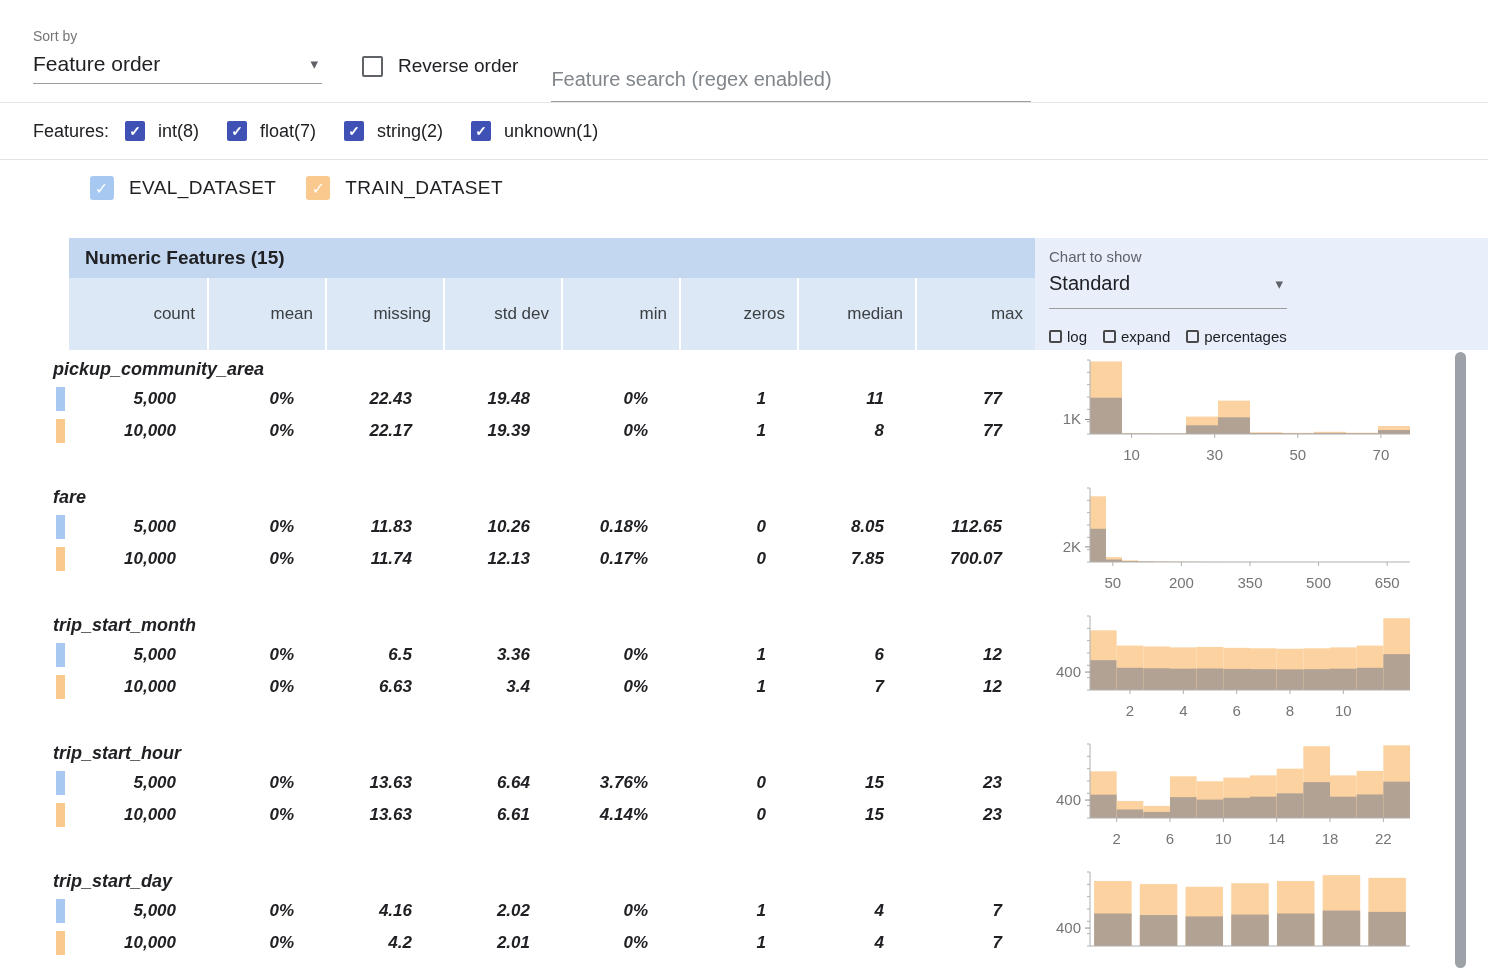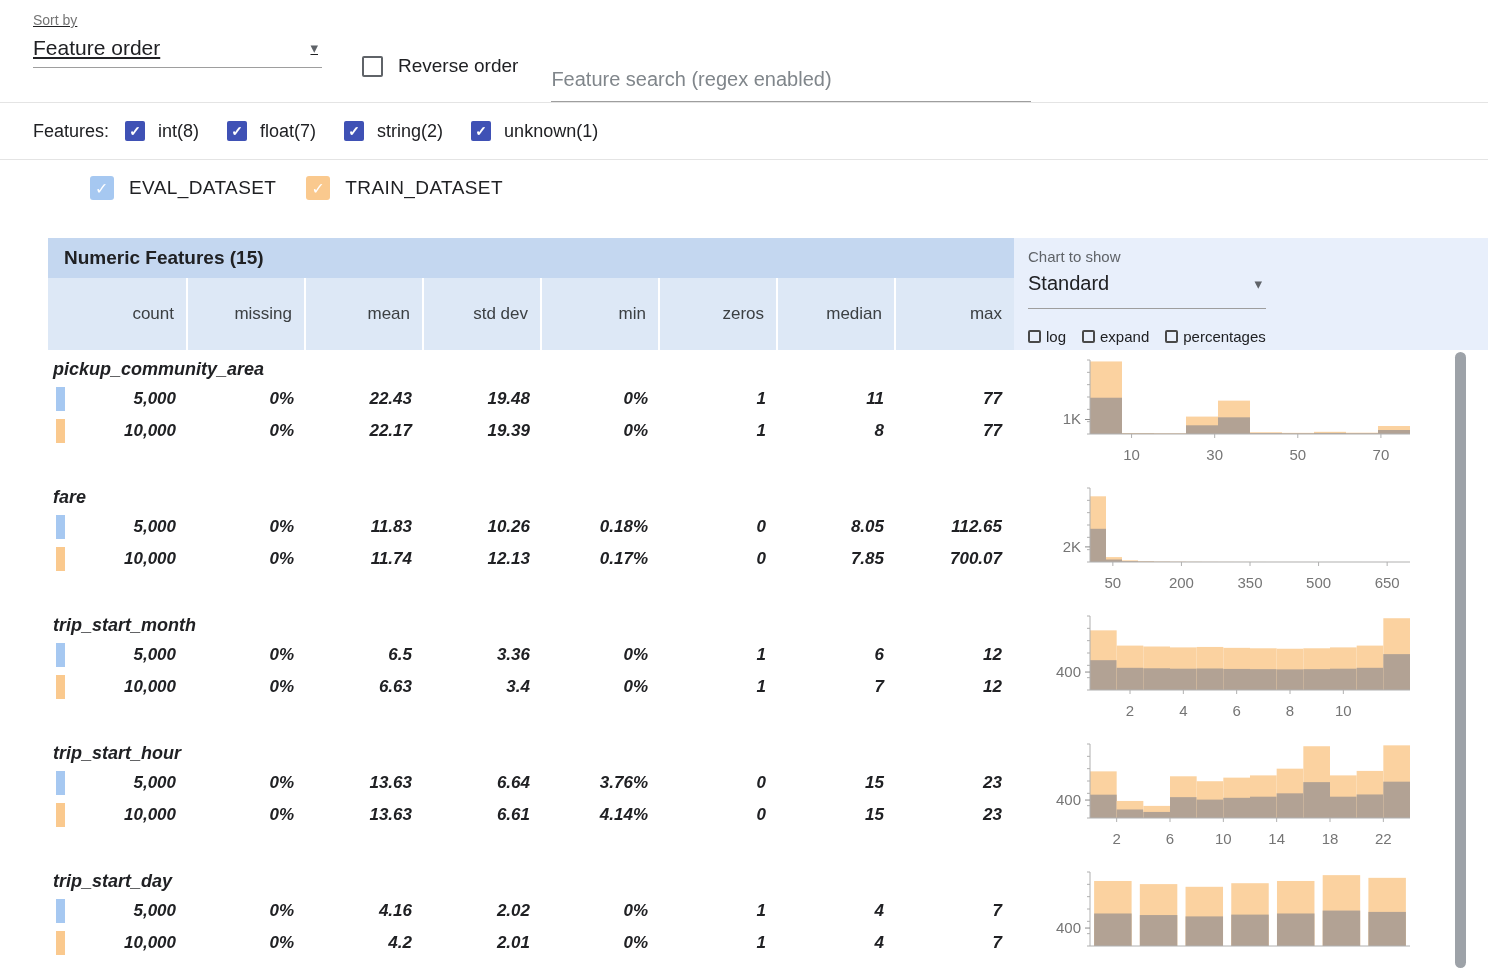--- a/index.html
+++ b/index.html
@@ -3,21 +3,21 @@
 <meta charset="utf-8">
 <style>
   * { margin:0; padding:0; box-sizing:border-box; }
   html,body { width:1488px; height:968px; overflow:hidden; background:#fff;
     font-family:"Liberation Sans", sans-serif; color:#202124; }
   body { position:relative; }
 
   
   .toolbar { height:103px; border-bottom:1px solid #e4e4e4; display:flex;
     align-items:flex-start; padding-left:33px; }
-  .sort-group { padding-top:12px; width:289px;text-decoration:underline; }
+  .sort-group { padding-top:28px; width:289px; }
   .sort-label { font-size:14px; color:#757575; }
   .select { display:flex; justify-content:space-between; align-items:center;
     border-bottom:1px solid #9e9e9e; font-size:21px; padding:8px 4px 7px 0; cursor:pointer; }
   .arrow { color:#5f6368; font-size:15px; }
   .reverse-group { margin-left:40px; margin-top:55px; display:flex; align-items:center;
     gap:15px; cursor:pointer; }
   .cb-empty { width:21px; height:21px; border:2px solid #5f6368; border-radius:2px; background:#fff; }
   .reverse-label { font-size:19px; }
   .search { margin-left:33px; margin-top:64px; width:480px; border:none;
     border-bottom:1px solid #9e9e9e; outline:none; background:transparent;
@@ -40,21 +40,21 @@
   .dataset-item { display:flex; align-items:center; gap:15px; font-size:19px;
     letter-spacing:0.4px; cursor:pointer; }
   .ds-check { width:24px; height:24px; border-radius:3px; color:#fff; font-size:16px;
     display:flex; align-items:center; justify-content:center; }
   .ds-check.eval { background:var(--eval); }
   .ds-check.train { background:var(--train); }
 
   
   .content { margin-left:48px; margin-top:22px; }
   .head-flex { display:flex; }
-  .left-head { width:966px; }
+  .left-head { width:966px;margin-left:21px; }
   .title-bar { height:40px; line-height:40px; background:var(--title-bg);
     font-size:19px; font-weight:bold; padding-left:16px; }
   .col-head { display:grid; grid-template-columns:140px repeat(7,118px); height:72px; }
   .col-cell { background:var(--cell-bg); border-right:2px solid #fff; display:flex;
     align-items:center; justify-content:flex-end; padding-right:12px;
     font-size:17px; color:#3c4043; }
   .col-cell:last-child { border-right:none; }
   .chart-panel { flex:1; height:112px; background:var(--panel-bg); padding:10px 16px 0 14px; }
   .panel-label { font-size:15px; color:#5f6368; }
   .panel-select { width:238px; display:flex; justify-content:space-between; align-items:center;
@@ -134,22 +134,22 @@
     <span class="ds-label">TRAIN_DATASET</span>
   </label>
 </div>
 
 <div class="content">
   <div class="head-flex">
     <div class="left-head">
       <div class="title-bar">Numeric Features (15)</div>
       <div class="col-head">
           <div class="col-cell">count</div>
+          <div class="col-cell">mean</div>
           <div class="col-cell">missing</div>
-          <div class="col-cell">mean</div>
           <div class="col-cell">std dev</div>
           <div class="col-cell">min</div>
           <div class="col-cell">zeros</div>
           <div class="col-cell">median</div>
           <div class="col-cell">max</div>
         </div>
     </div>
     <div class="chart-panel">
       <div class="panel-label">Chart to show</div>
       <div class="panel-select">

